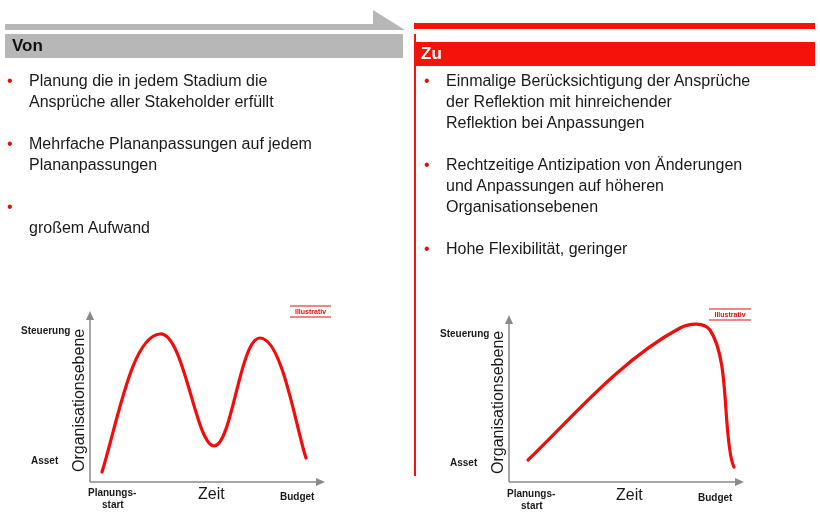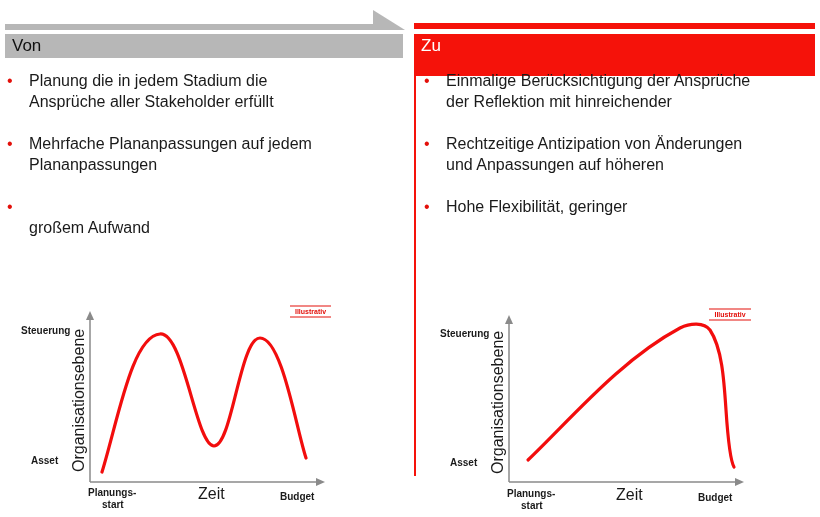--- a/index.html
+++ b/index.html
@@ -2,24 +2,24 @@
 <html><head>
 <meta charset="utf-8">
 <style>
   html, body { margin:0; padding:0; background:#ffffff; }
   body { width:820px; height:517px; position:relative; overflow:hidden;
          font-family:"Liberation Sans", sans-serif; color:#1a1a1a; }
   .abs { position:absolute; }
   .arrow-bar { left:5px; top:24px; width:372px; height:6px; background:#b7b7b7; }
   .arrow-head-shape { left:373px; top:10px; }
   .von-band { left:5px; top:34px; width:398px; height:24px; background:#b7b7b7; }
-  .band-label { position:absolute; left:7px; top:2px; font-size:17px; font-weight:normal; }
+  .band-label { position:absolute; left:7px; top:2px; font-size:17px; font-weight:bold; }
   .von-band .band-label { color:#111; }
   .zu-topbar { left:414px; top:23px; width:401px; height:6px; background:#f5120a; }
-  .zu-band { left:414px; top:34px; width:401px; height:42px; background:#f5120a; }
+  .zu-band { left:414px; top:42px; width:401px; height:24px; background:#f5120a; }
   .zu-band .band-label { color:#ffffff; }
   .zu-vline { left:414px; top:34px; width:2px; height:442px; background:#f5120a; }
   .bullets { list-style:none; margin:0; padding:0; }
   .bullets li { position:relative; font-size:16px; line-height:21px; padding-left:24px; margin-bottom:21px; }
   .bullets li .dot { position:absolute; left:2px; top:0; color:#e3100a; font-size:16px; }
   .left-list { left:5px; top:70px; width:400px; }
   .right-list { left:422px; top:70px; width:395px; }
   .chart-svg { position:absolute; left:0; top:0; }
   .ax-label { font-size:10px; font-weight:bold; fill:#1a1a1a; font-family:"Liberation Sans", sans-serif; }
   .ax-title { font-size:16px; fill:#1a1a1a; font-family:"Liberation Sans", sans-serif; }
@@ -58,25 +58,27 @@
     <br>
     <span>großem Aufwand</span>
   </li>
 </ul>
 
 <ul class="abs bullets right-list">
   <li>
     <span class="dot">•</span>
     <span>Einmalige Berücksichtigung der Ansprüche</span><br>
     <span>der Reflektion mit hinreichender</span><br>
+    <span>Reflektion bei Anpassungen</span>
   </li>
   <li>
     <span class="dot">•</span>
     <span>Rechtzeitige Antizipation von Änderungen</span><br>
     <span>und Anpassungen auf höheren</span><br>
+    <span>Organisationsebenen</span>
   </li>
   <li>
     <span class="dot">•</span>
     <span> Hohe Flexibilität, geringer</span><br>
   </li>
 </ul>
 
 <svg class="chart-svg" width="820" height="517">
 
   <g>

